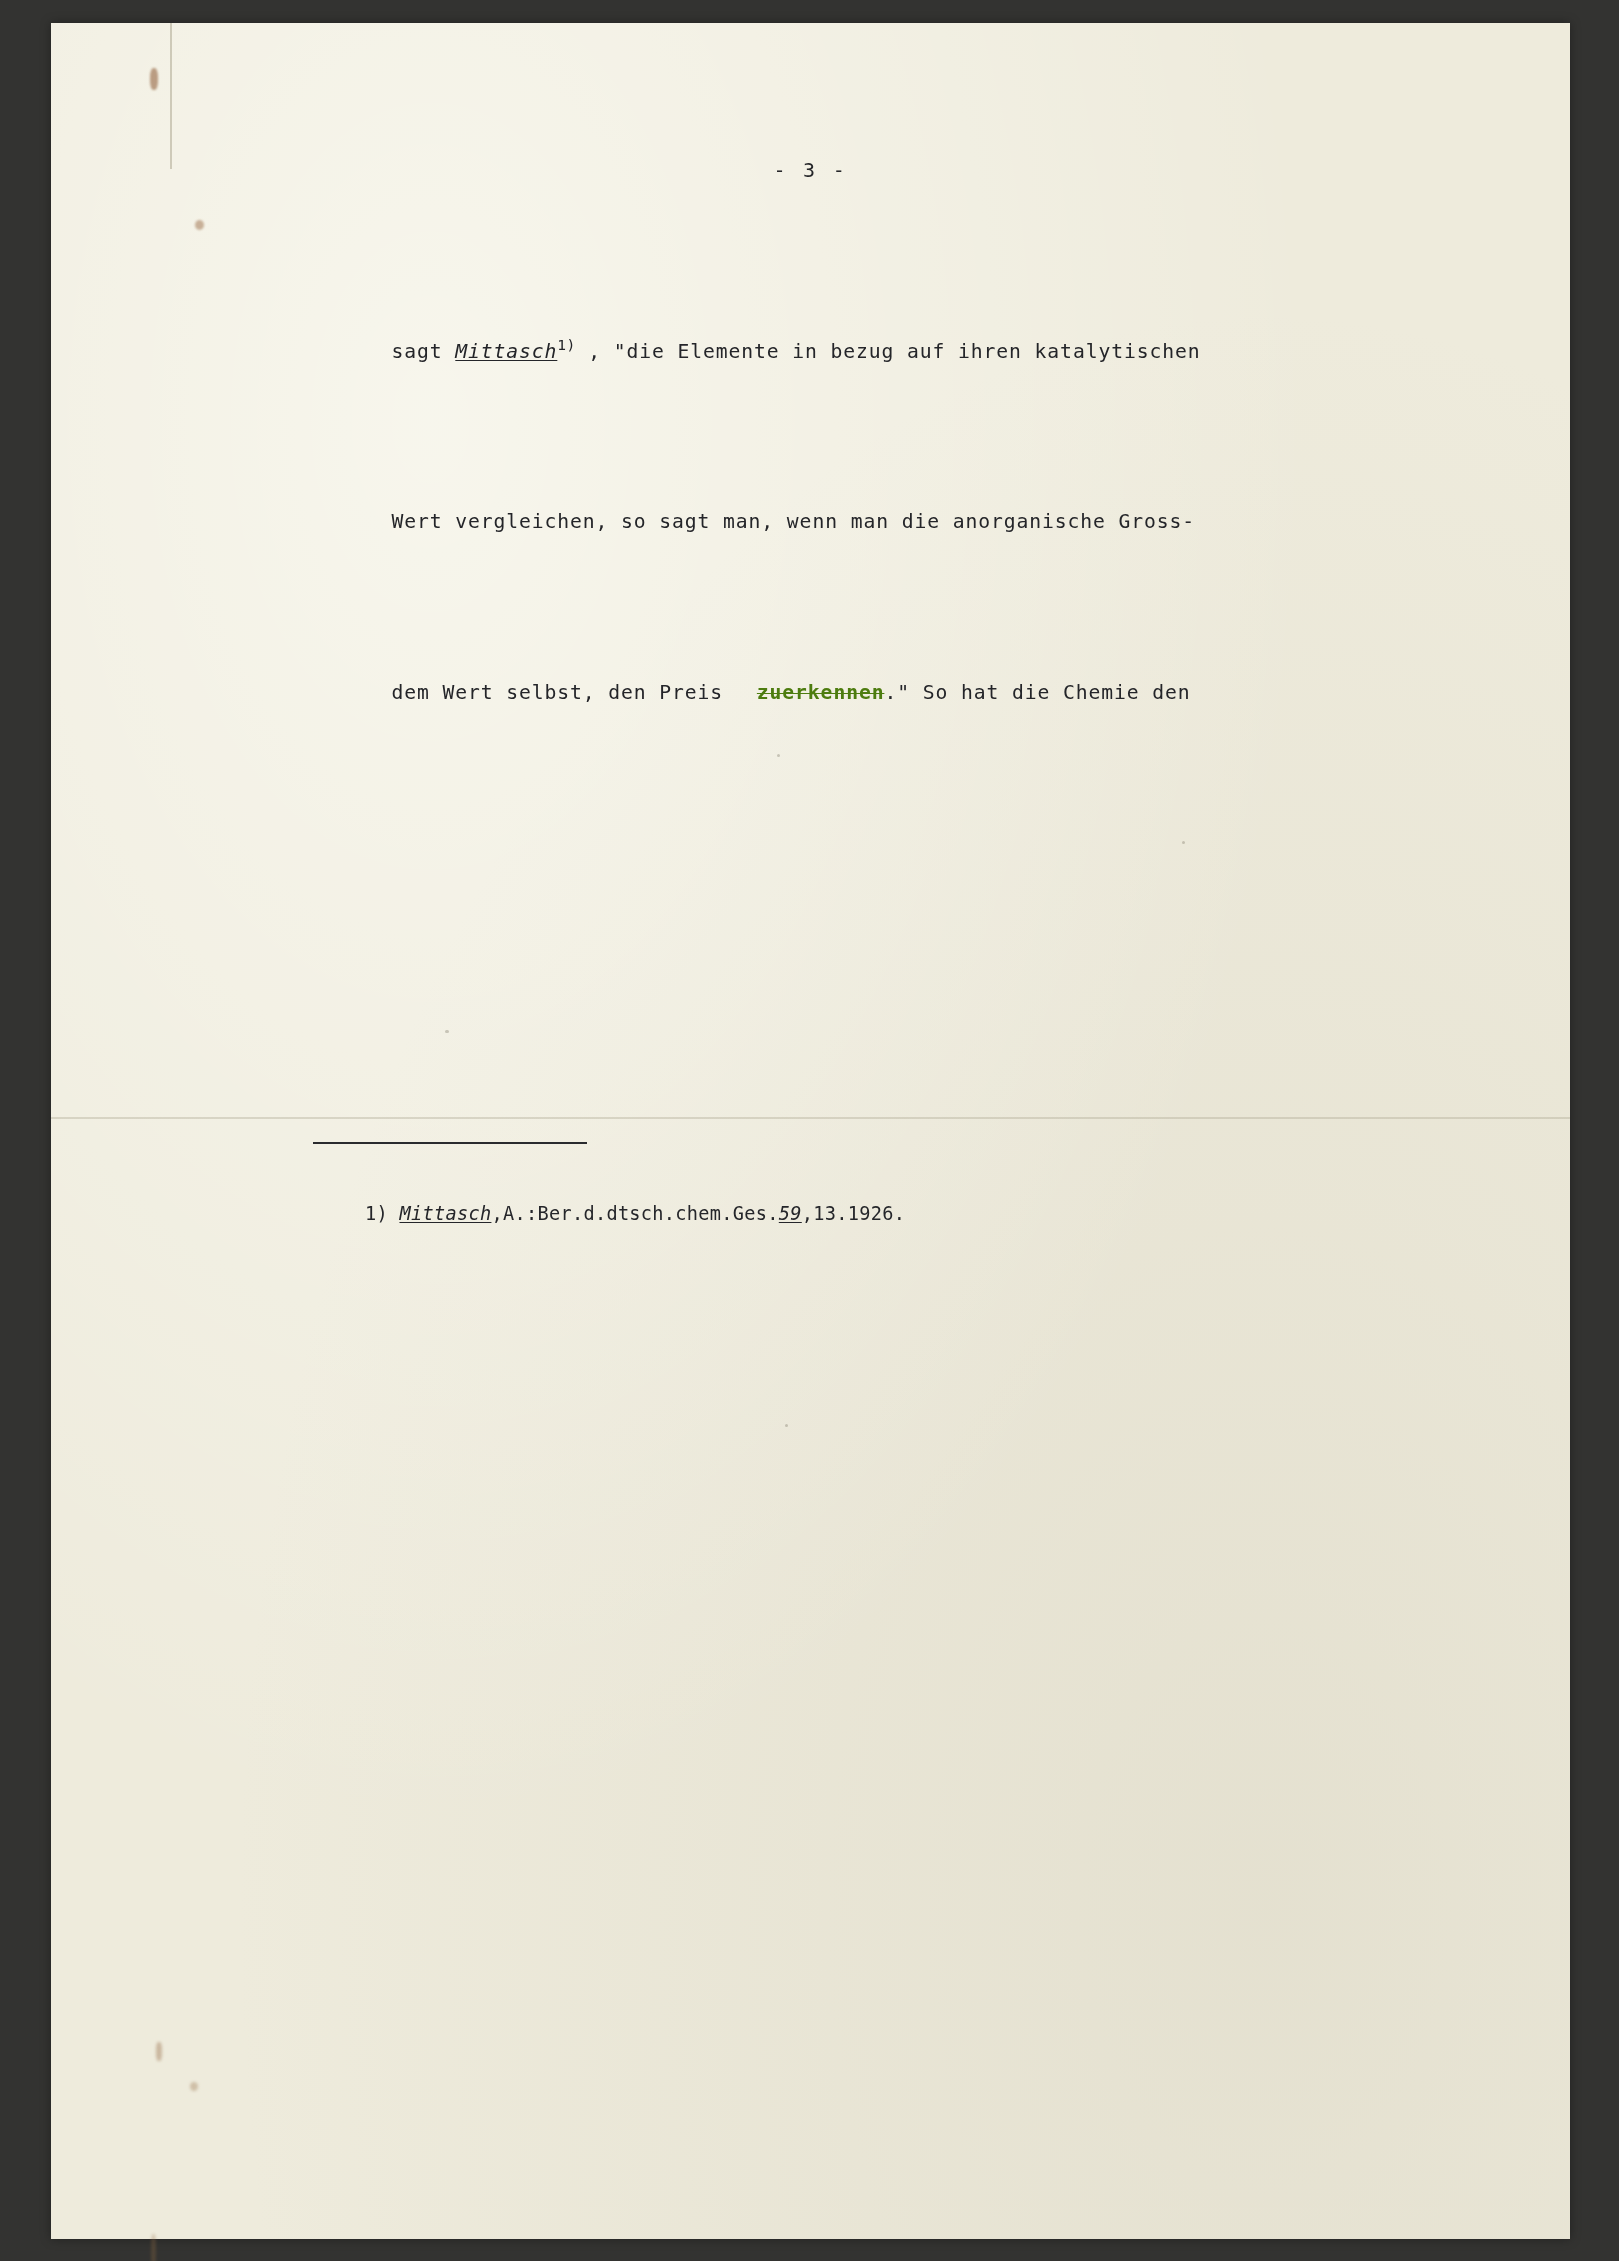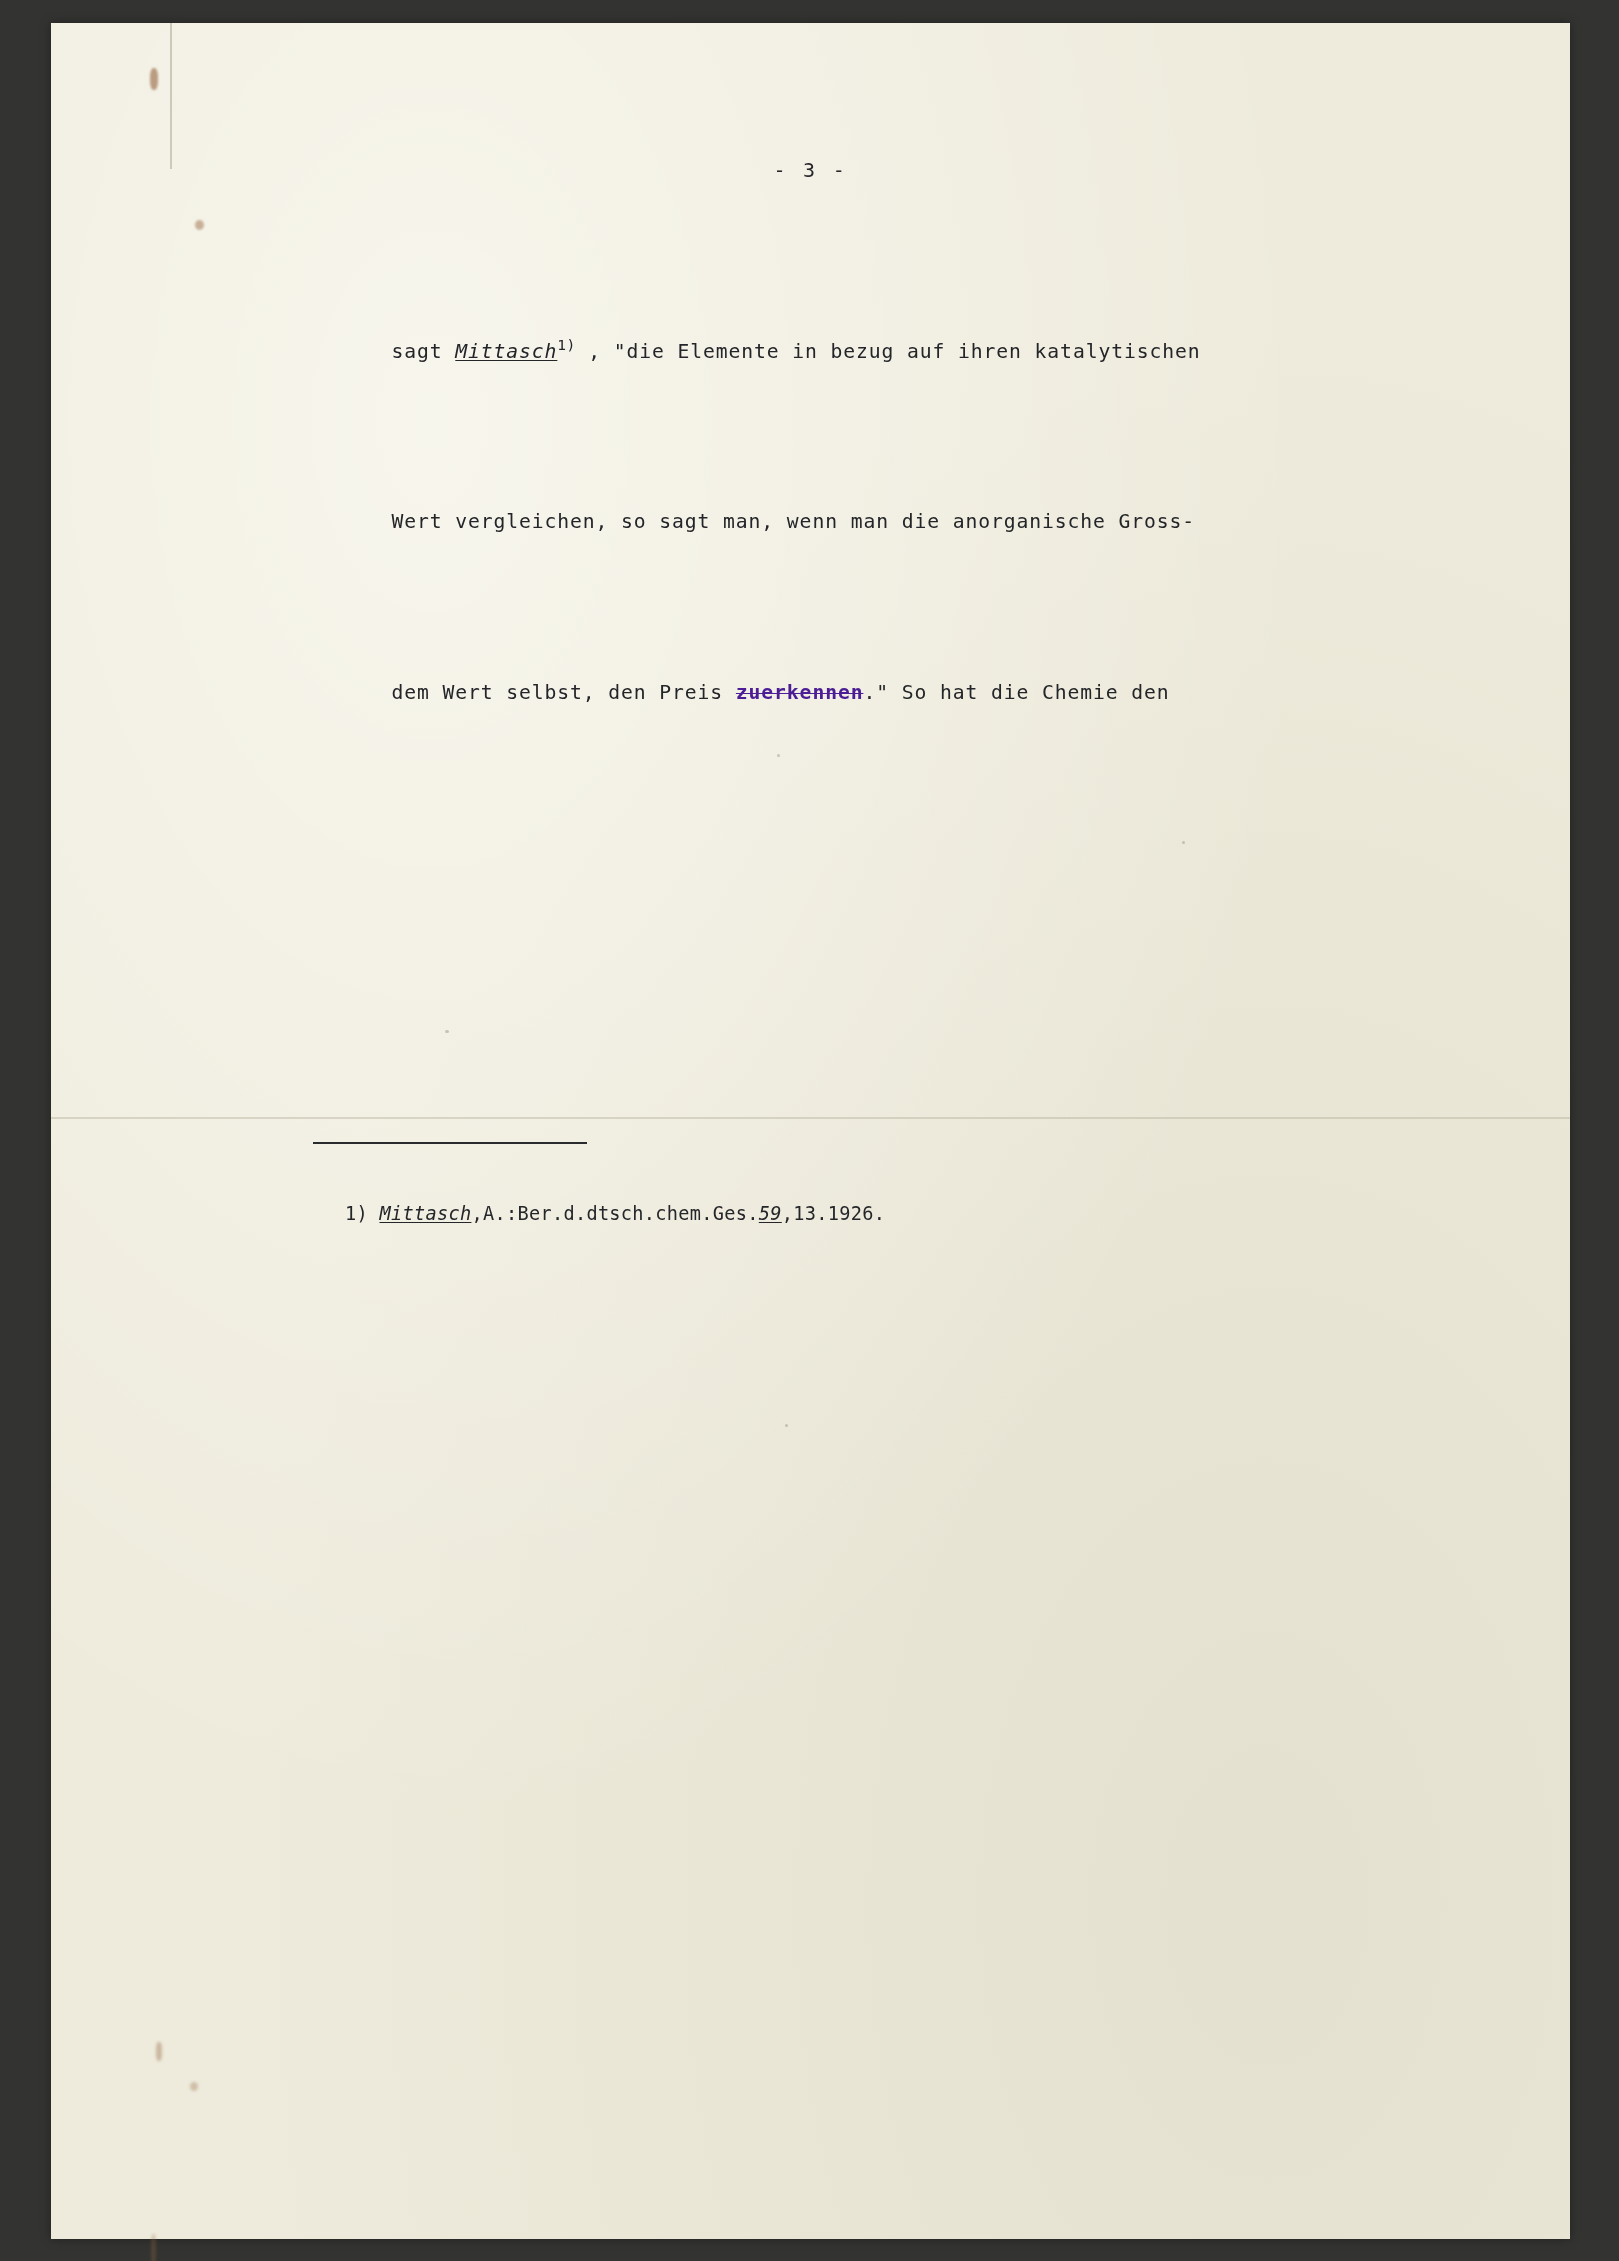--- a/index.html
+++ b/index.html
@@ -137,42 +137,43 @@
     white-space: pre;
   }
   .underlined {
     text-decoration: underline;
     text-underline-offset: 2.8px;
     font-style: italic;
   }
   .strike-over {
     text-decoration: line-through;
     text-decoration-thickness: 1.1px;
-    color: #4c1d95;
+    color: #4d7c0f;
     font-weight: bold;
+    margin-left: 21px;
   }
   .sup {
     font-size: 14.6px;
     vertical-align: super;
     letter-spacing: 0.3px;
   }
 
   
   #footnote-rule {
     position: absolute;
     left: 262px;
     top: 1119px;
     width: 274px;
     height: 2.8px;
     background: #2a2b2e;
   }
 
   #footnote {
     position: absolute;
-    left: 248px;
+    left: 268px;
     top: 1159px;
     font-family: "DejaVu Sans Mono", monospace;
     font-size: 18.6px;
     letter-spacing: 0.3px;
     color: #25262a;
     white-space: pre;
   }
   #footnote .underlined { text-decoration: underline; text-underline-offset: 2.2px; }
 
   

